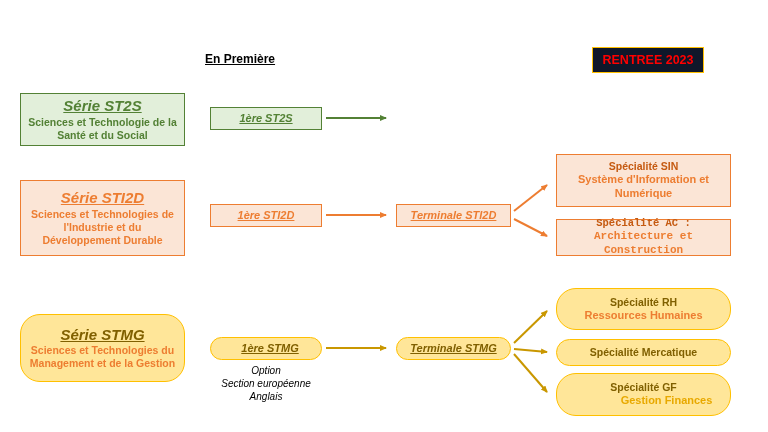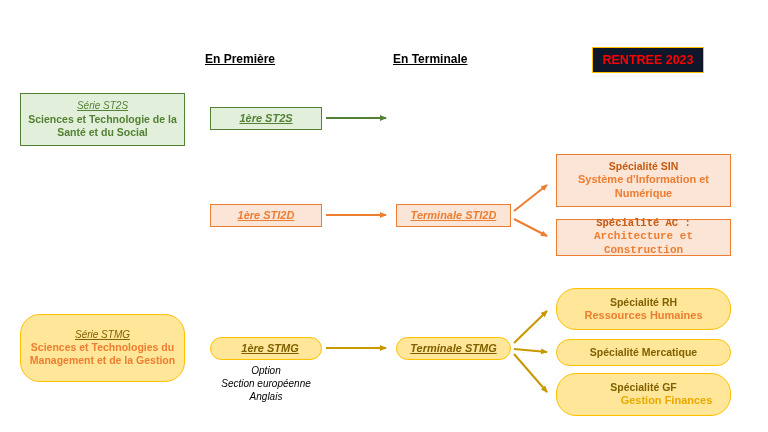--- a/index.html
+++ b/index.html
@@ -2,21 +2,21 @@
 <html><head>
 <meta charset="utf-8">
 <style>
   * { margin:0; padding:0; box-sizing:border-box; }
   html,body { background:#ffffff; }
   body { font-family:"Liberation Sans", sans-serif; }
   .canvas { position:relative; width:768px; height:432px; background:#ffffff; overflow:hidden; }
   .abs { position:absolute; }
   .col-head { font-weight:bold; font-size:12px; color:#000; text-align:left; text-decoration:underline; }
   .box { border:1.6px solid; display:flex; flex-direction:column; align-items:center; justify-content:center; text-align:center; line-height:1.25; }
-  .serie-title { font-weight:normal; font-style:italic; text-decoration:underline; font-size:10px; }
+  .serie-title { font-weight:bold; font-style:italic; text-decoration:underline; font-size:15px; }
   .serie-sub { font-weight:bold; font-size:10.5px; }
   .pill { font-weight:bold; font-style:italic; font-size:11px; text-decoration:underline; }
   .spec-title { font-weight:bold; font-size:10.5px; }
   .spec-sub { font-weight:bold; font-size:11px; }
 
   .green  { background:#e2efda; border-color:#538135; color:#538135; }
   .orange { background:#fbe5d6; border-color:#ed7d31; color:#ed7d31; }
   .orange .spec-title { color:#c55a11; }
   .yellow { background:#ffe699; border-color:#ffc000; color:#bf8f00;border-radius:20px; }
   .yellow-sub-orange { color:#ed7d31; }
@@ -50,31 +50,34 @@
     <line x1="514" y1="211" x2="547" y2="185" stroke="#ed7d31" stroke-width="2" marker-end="url(#ao)"></line>
     <line x1="514" y1="219" x2="547" y2="236" stroke="#ed7d31" stroke-width="2" marker-end="url(#ao)"></line>
 
     <line x1="326" y1="348" x2="386" y2="348" stroke="#c99700" stroke-width="2" marker-end="url(#ay)"></line>
     <line x1="514" y1="343" x2="547" y2="311" stroke="#c99700" stroke-width="2" marker-end="url(#ay)"></line>
     <line x1="514" y1="349" x2="547" y2="352" stroke="#c99700" stroke-width="2" marker-end="url(#ay)"></line>
     <line x1="514" y1="354" x2="547" y2="392" stroke="#c99700" stroke-width="2" marker-end="url(#ay)"></line>
   </svg>
 
   <div class="abs col-head" style="left:205px; top:52px; width:120px;">En Première</div>
-  <div class="abs col-head" style="left:393px; top:52px; width:120px;">En Terminale</div>
   <div class="abs rentree" style="left:592px; top:47px; width:112px; height:26px;">RENTREE 2023</div>
 
   <div class="abs box green" style="left:20px; top:93px; width:165px; height:53px; padding:2px 6px;">
     <span class="serie-title">Série ST2S</span>
     <span class="serie-sub">Sciences et Technologie de la Santé et du Social</span>
   </div>
   <div class="abs box green" style="left:210px; top:107px; width:112px; height:23px;">
     <span class="pill">1ère ST2S</span>
   </div>
 
+  <div class="abs box orange" style="left:20px; top:180px; width:165px; height:76px; padding:2px 6px;">
+    <span class="serie-title">Série STI2D</span>
+    <span class="serie-sub">Sciences et Technologies de l'Industrie et du Développement Durable</span>
+  </div>
   <div class="abs box orange" style="left:210px; top:204px; width:112px; height:23px;">
     <span class="pill">1ère STI2D</span>
   </div>
   <div class="abs box orange" style="left:396px; top:204px; width:115px; height:23px;">
     <span class="pill">Terminale STI2D</span>
   </div>
   <div class="abs box orange" style="left:556px; top:154px; width:175px; height:53px; padding:2px 8px;">
     <span class="spec-title">Spécialité SIN</span>
     <span class="spec-sub">Système d'Information et Numérique</span>
   </div>

